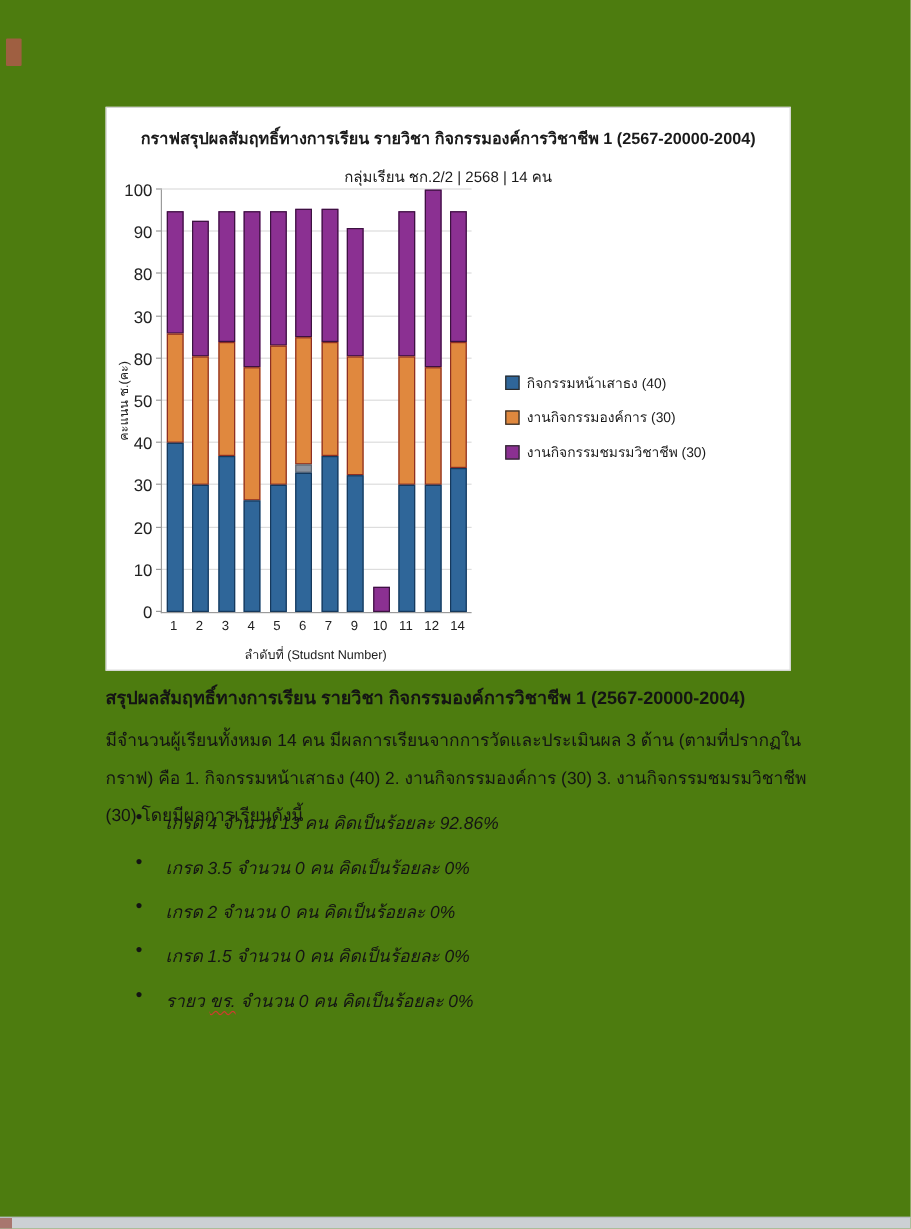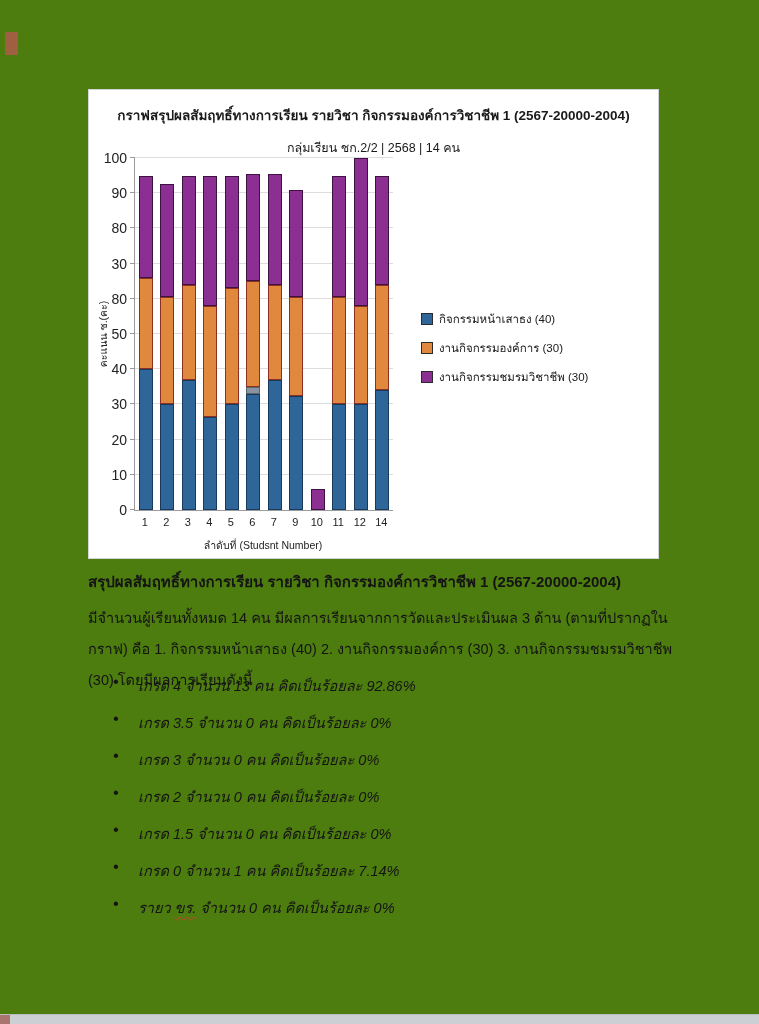--- a/index.html
+++ b/index.html
@@ -213,23 +213,21 @@
           <span>งานกิจกรรมชมรมวิชาชีพ (30)</span>
         </div>
       </div>
   </div>
 
   <div class="doc-heading">สรุปผลสัมฤทธิ์ทางการเรียน รายวิชา กิจกรรมองค์การวิชาชีพ 1 (2567-20000-2004)</div>
   <div class="doc-paragraph">มีจำนวนผู้เรียนทั้งหมด 14 คน มีผลการเรียนจากการวัดและประเมินผล 3 ด้าน (ตามที่ปรากฏในกราฟ) คือ 1. กิจกรรมหน้าเสาธง (40) 2. งานกิจกรรมองค์การ (30) 3. งานกิจกรรมชมรมวิชาชีพ (30) โดยมีผลการเรียนดังนี้</div>
   <ul class="doc-bullets" id="bullets">
       <li><span>เกรด 4 จำนวน 13 คน คิดเป็นร้อยละ 92.86%</span></li>
       <li><span>เกรด 3.5 จำนวน 0 คน คิดเป็นร้อยละ 0%</span></li>
-      <li><span>เกรด 3 จำนวน 0 คน คิดเป็นร้อยละ 0%</span></li>
       <li><span>เกรด 2 จำนวน 0 คน คิดเป็นร้อยละ 0%</span></li>
       <li><span>เกรด 1.5 จำนวน 0 คน คิดเป็นร้อยละ 0%</span></li>
-      <li><span>เกรด 0 จำนวน 1 คน คิดเป็นร้อยละ 7.14%</span></li>
       <li><span>รายว </span><span class="misspelled">ขร.</span><span> จำนวน 0 คน คิดเป็นร้อยละ 0%</span></li>
     </ul>
 
   <div class="bottom-band">
     <div class="bottom-band-left"></div>
   </div>
 </div>
 
 </body></html>

